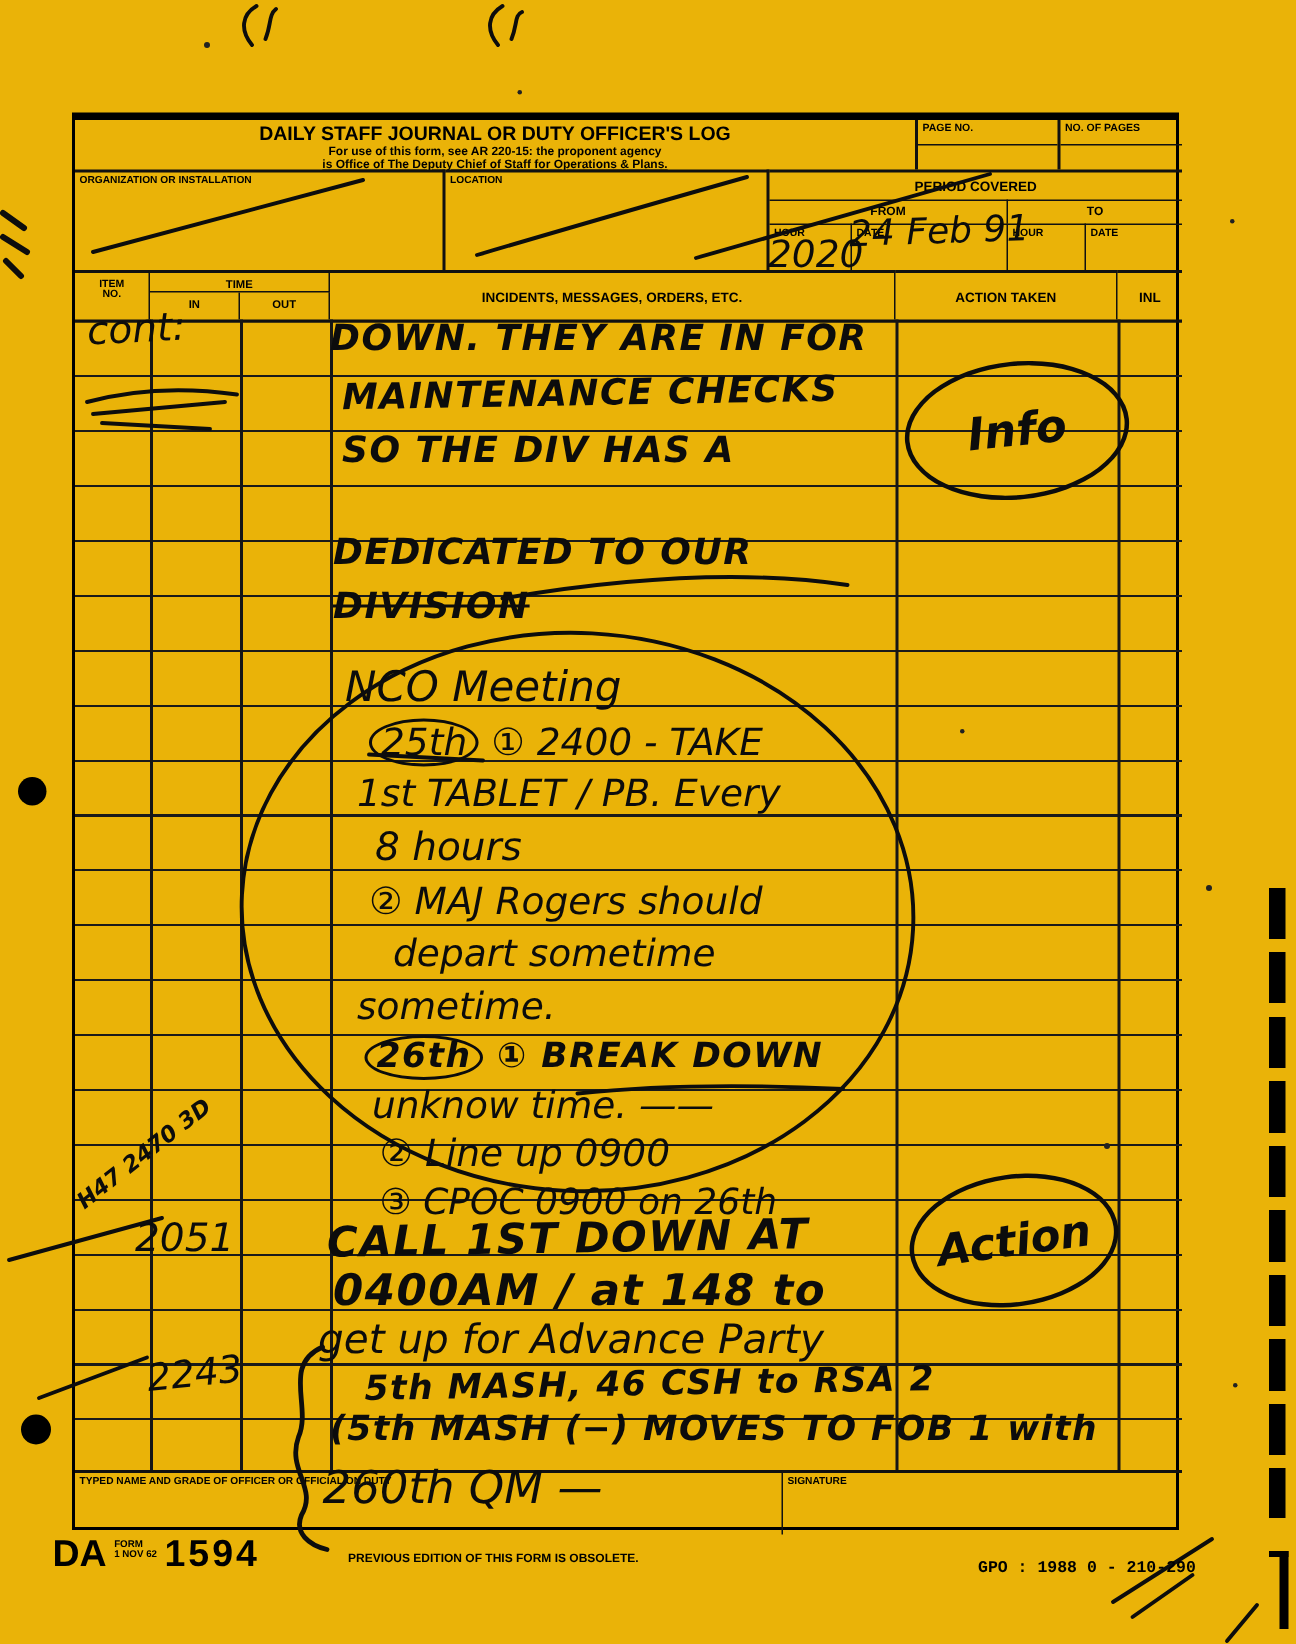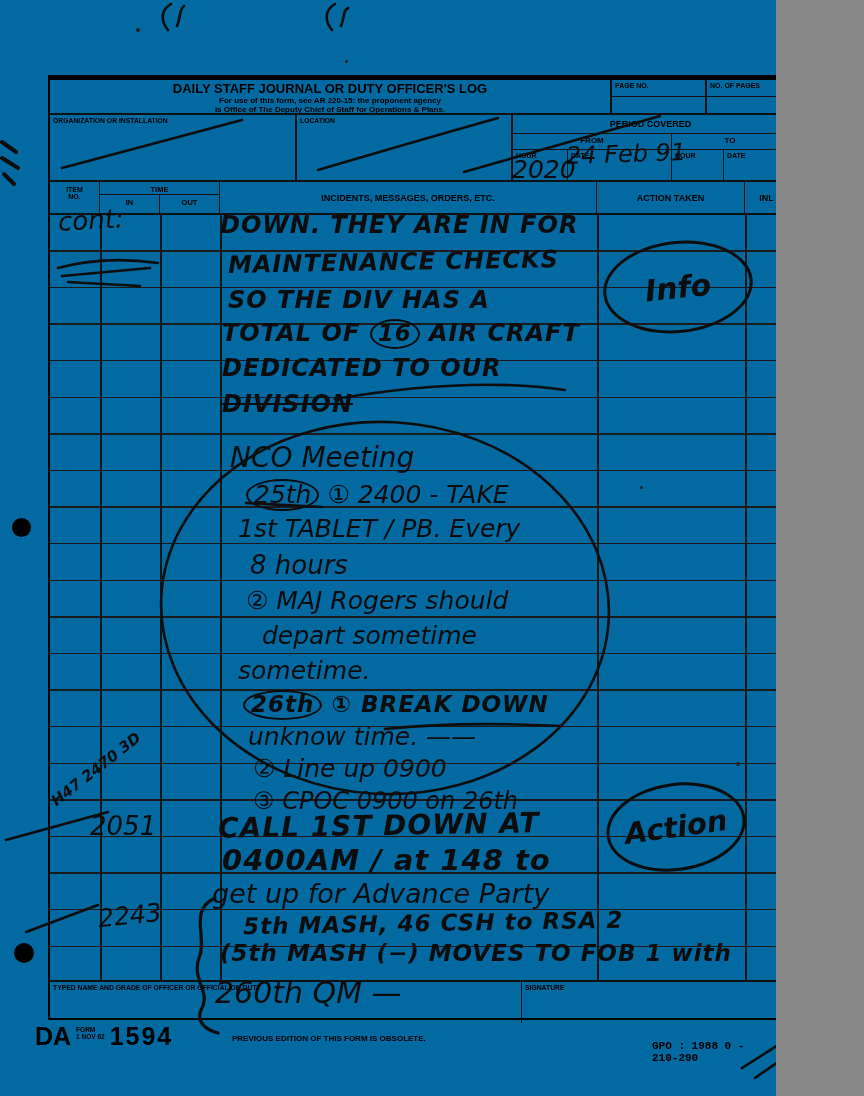--- a/index.html
+++ b/index.html
@@ -1,17 +1,17 @@
 <!DOCTYPE html>
 <html><head>
 <meta charset="utf-8">
 <style>
   * { margin:0; padding:0; box-sizing:border-box; }
   body { background:#888; font-family:"Liberation Sans", sans-serif; }
-  .page { position:relative; width:776px; height:1096px; background:#0369a1; overflow:hidden; color:#000; }
+  .page { position:relative; width:864px; height:1096px; background:#eab308; overflow:hidden; color:#000; }
 
   .abs { position:absolute; }
   .cell { position:absolute; border-color:#111; }
   .lbl { font-weight:700; color:#000; font-family:"Liberation Sans", sans-serif; }
 
   .form-box { position:absolute; left:48px; top:75px; width:738px; height:945px;
               border:2px solid #000; border-top-width:5px; }
 
   
   .hw { position:absolute; font-family:"DejaVu Sans", sans-serif; font-style:italic;
@@ -121,25 +121,20 @@
 
   <div class="hw script" style="left:512px;top:157px;font-size:25px;">2020</div>
   <div class="hw script" style="left:566px;top:142px;font-size:24px;transform:rotate(-2deg);">24 Feb 91</div>
 
   <div class="hw script" style="left:58px;top:207px;font-size:26px;transform:rotate(-3deg);">cont:</div>
 
   <div class="hw print" style="left:220px;top:213px;font-size:24px;">DOWN. THEY ARE IN FOR</div>
   <div class="hw print" style="left:228px;top:250px;font-size:24px;transform:rotate(-1deg);">MAINTENANCE CHECKS</div>
   <div class="hw print" style="left:228px;top:288px;font-size:24px;">SO THE DIV HAS A</div>
 
-  <div class="hw print" style="left:222px;top:319px;font-size:24px;">
-    <span>TOTAL OF</span>
-    <span class="circ" style="font-size:23px;">16</span>
-    <span>AIR CRAFT</span>
-  </div>
 
   <div class="hw print" style="left:222px;top:356px;font-size:24px;font-style:italic;">DEDICATED TO OUR</div>
   <div class="hw print" style="left:222px;top:392px;font-size:24px;text-decoration:line-through;">DIVISION</div>
 
   <div class="hw script" style="left:230px;top:444px;font-size:28px;">NCO Meeting</div>
 
   <div class="hw script" style="left:246px;top:479px;font-size:25px;">
     <span class="circ">25th</span>
     <span>① 2400 - TAKE</span>
   </div>

